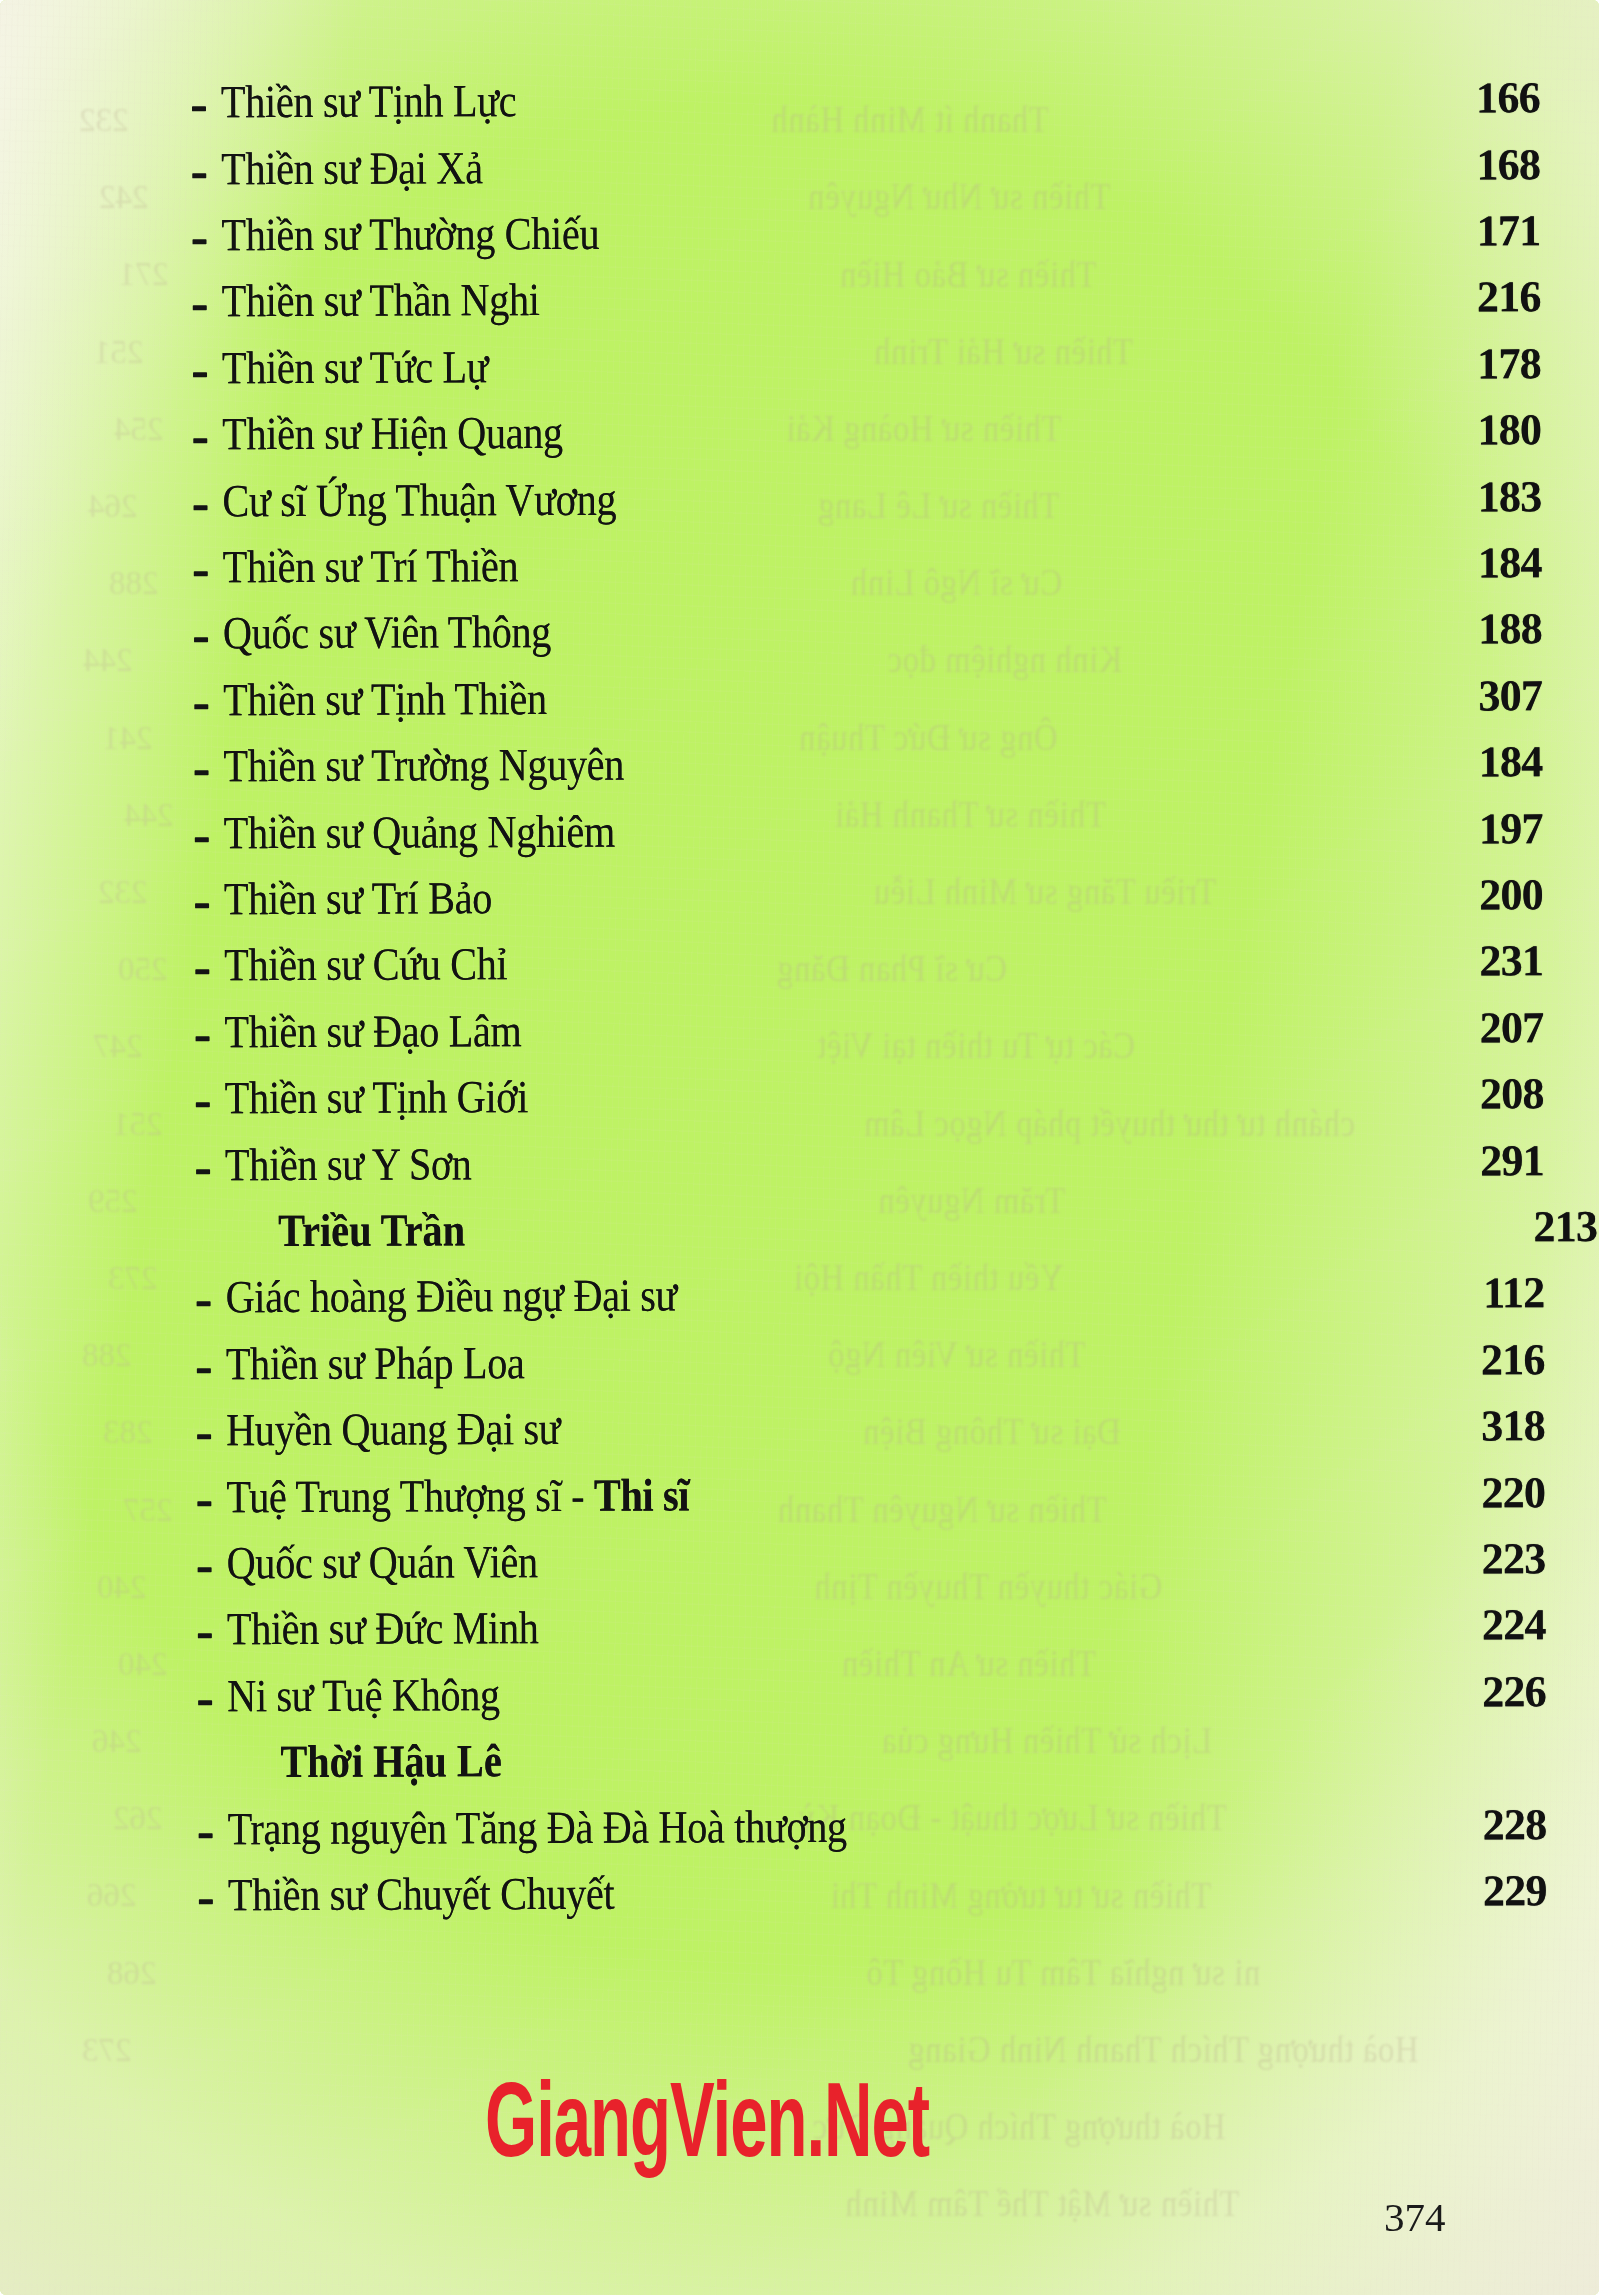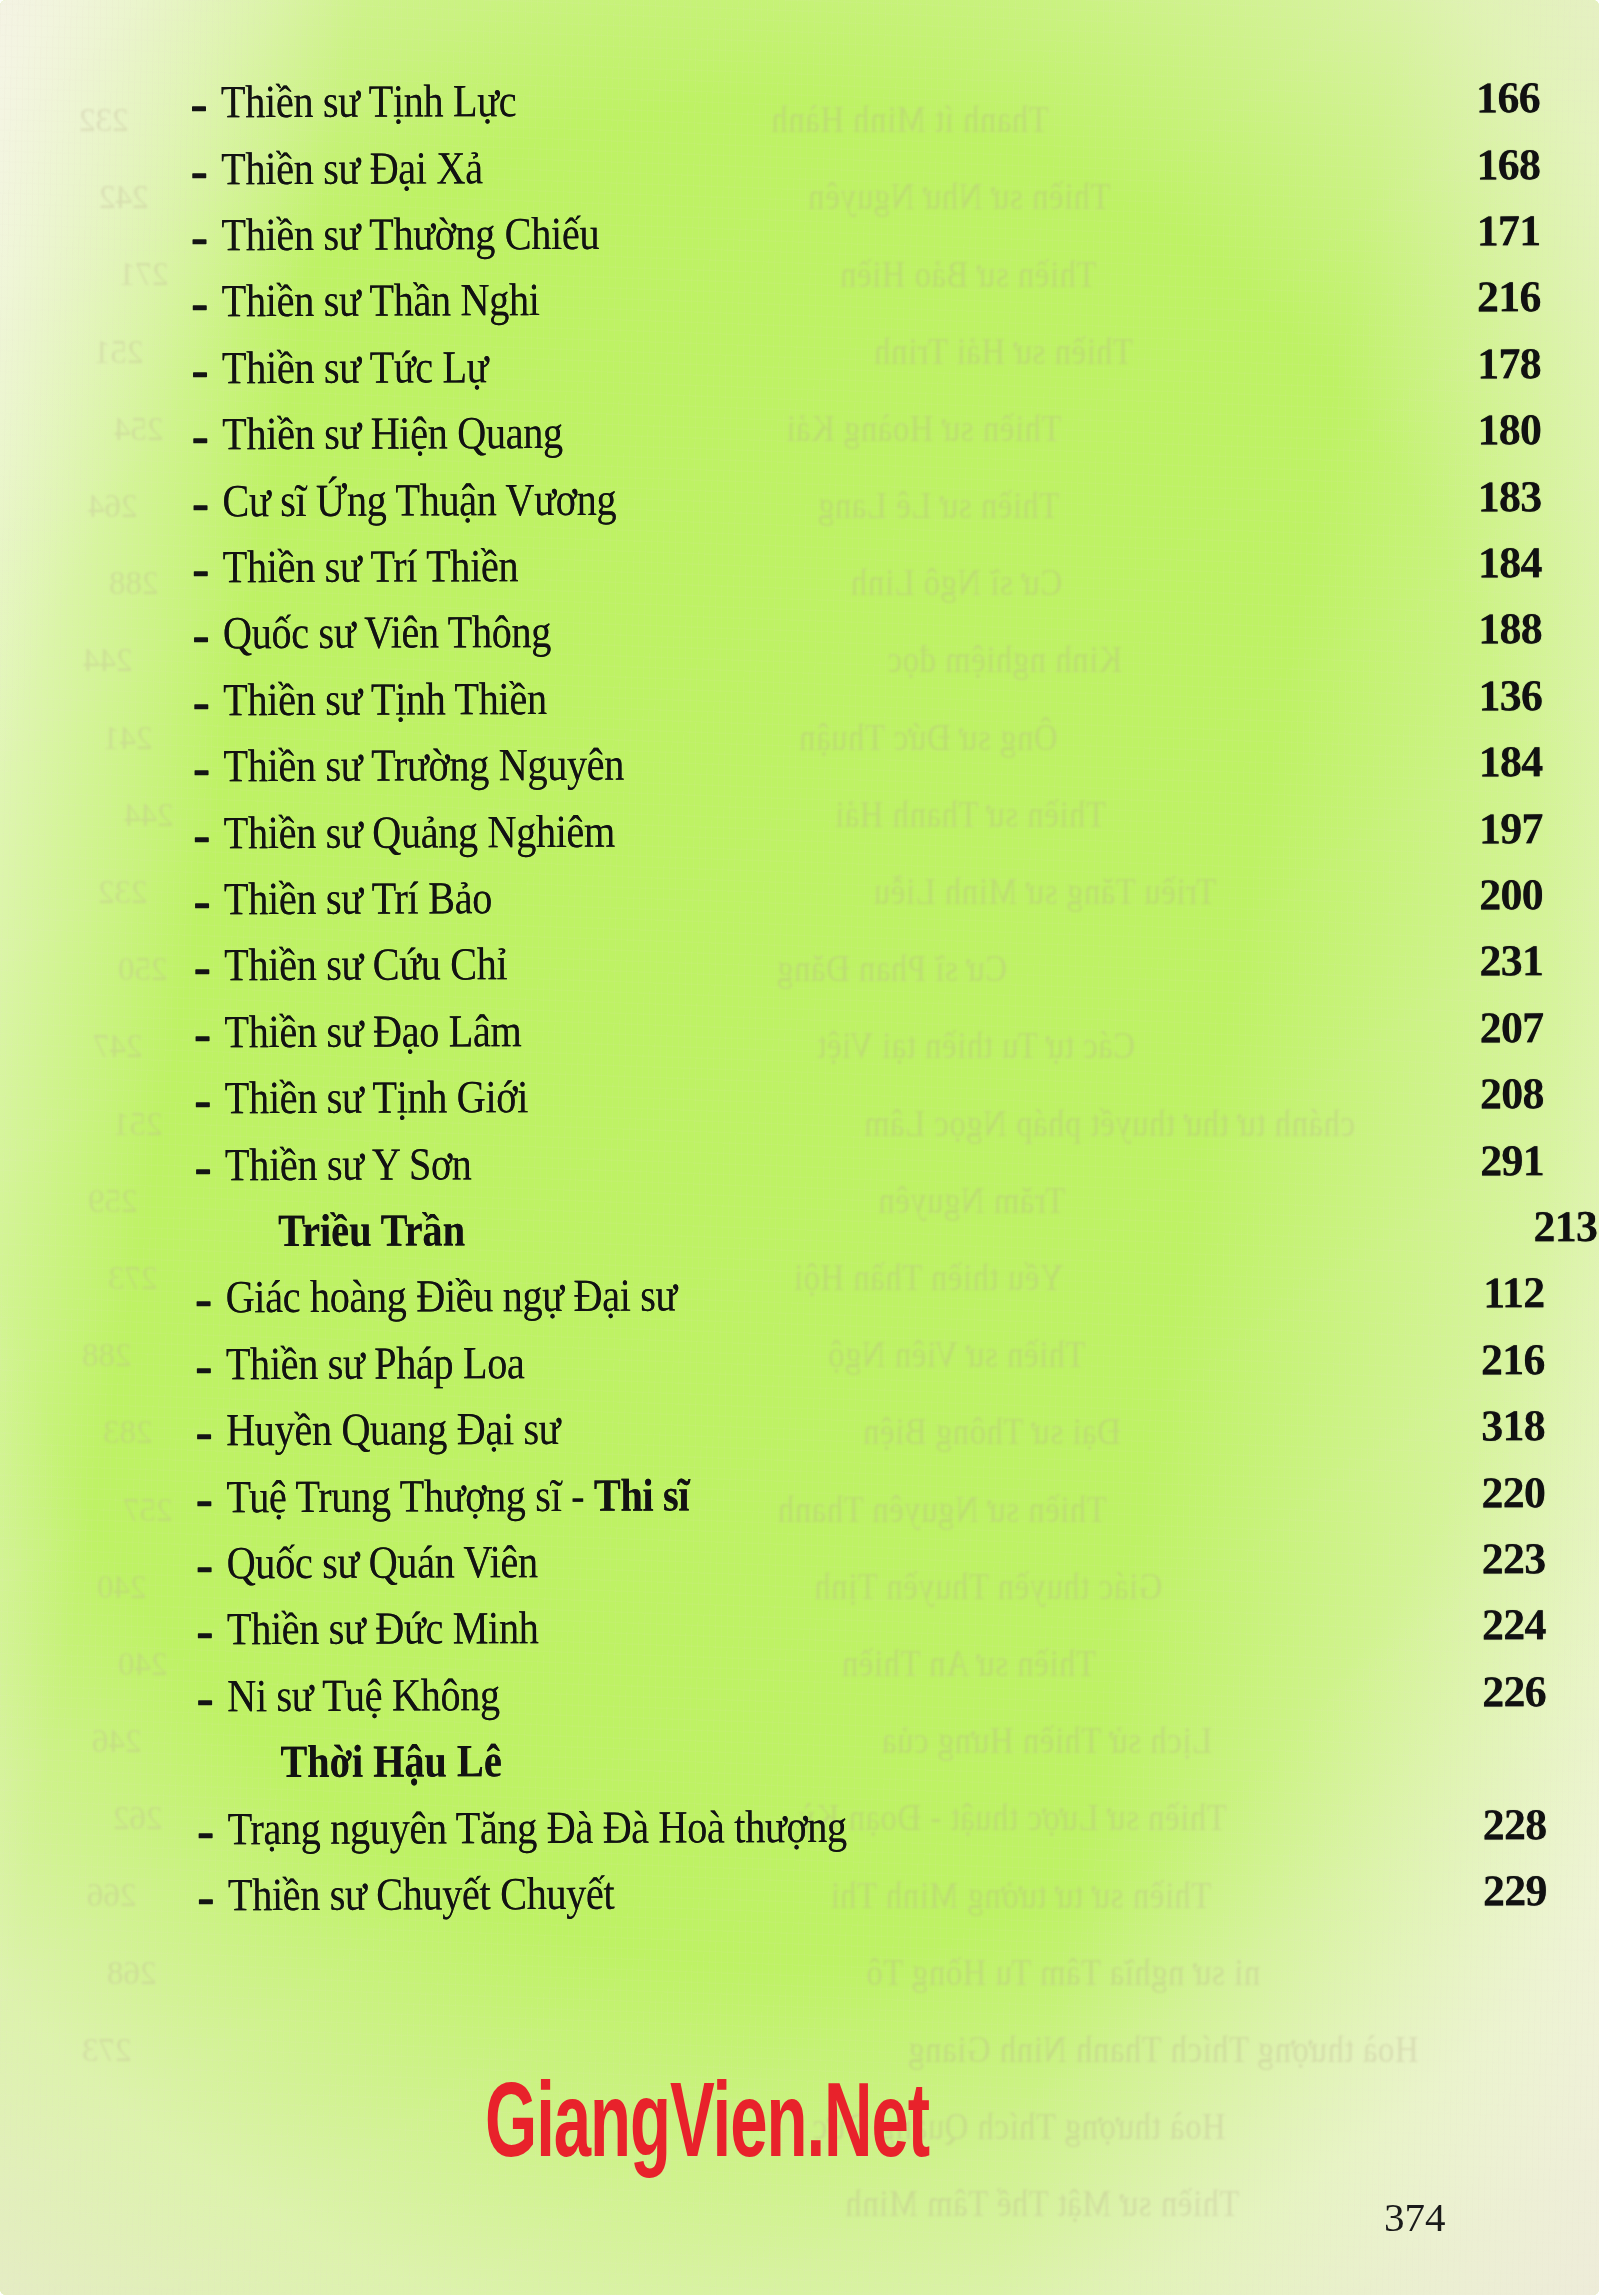--- a/index.html
+++ b/index.html
@@ -291,21 +291,21 @@
         <span class="pagenum">184</span>
       </div>
       <div class="row" style="top: 608px;">
         <span class="bullet"></span>
         <span class="label">Quốc sư Viên Thông</span>
         <span class="pagenum">188</span>
       </div>
       <div class="row" style="top: 675px;">
         <span class="bullet"></span>
         <span class="label">Thiền sư Tịnh Thiền</span>
-        <span class="pagenum">136</span>
+        <span class="pagenum">307</span>
       </div>
       <div class="row" style="top: 741px;">
         <span class="bullet"></span>
         <span class="label">Thiền sư Trường Nguyên</span>
         <span class="pagenum">184</span>
       </div>
       <div class="row" style="top: 808px;">
         <span class="bullet"></span>
         <span class="label">Thiền sư Quảng Nghiêm</span>
         <span class="pagenum">197</span>

